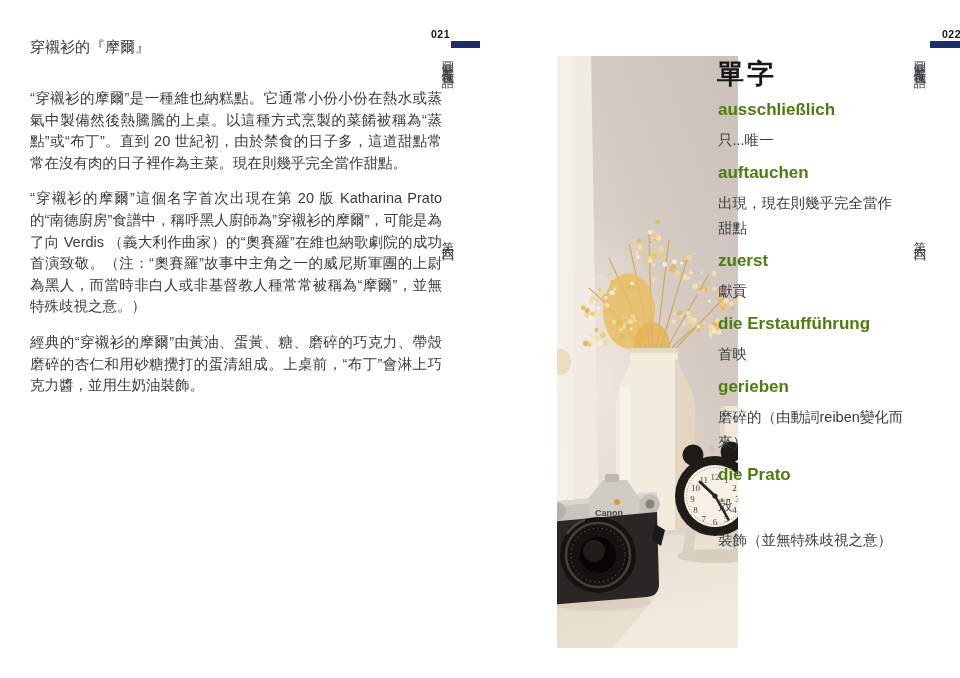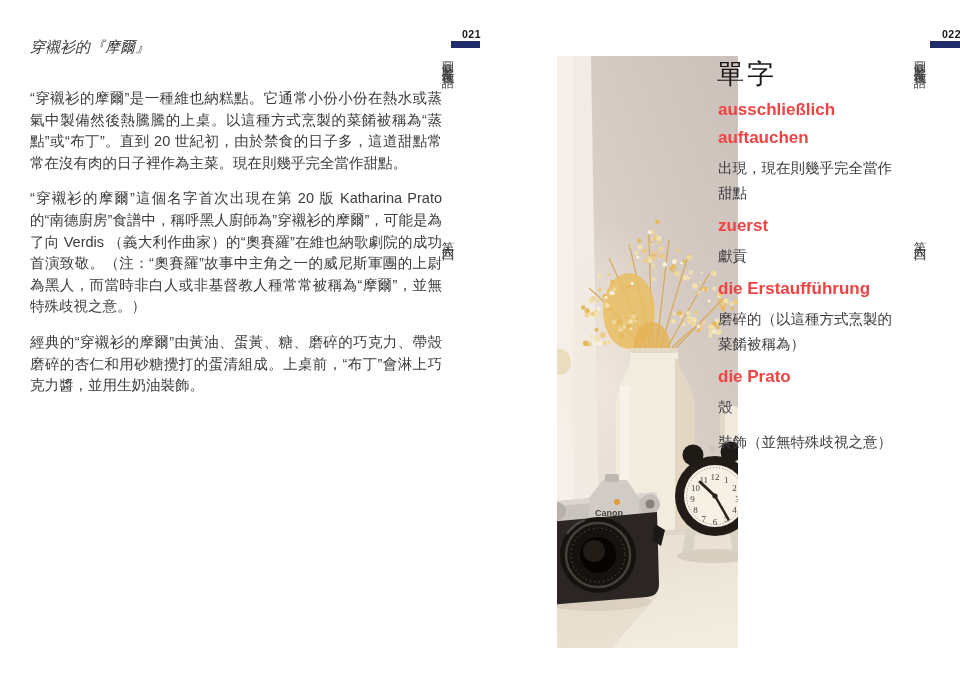--- a/index.html
+++ b/index.html
@@ -8,31 +8,31 @@
     background:#ffffff;
     font-family:"Liberation Sans",sans-serif;
     -webkit-font-smoothing:antialiased;
   }
   
   .left-text{
     position:absolute;left:30px;top:36px;width:412px;
     color:#3b3b3f;font-size:14.5px;line-height:21.6px;text-align:justify;
   }
   .left-text h2{
-    font-size:15px;font-weight:normal;margin:0 0 30px 0;line-height:22px;color:#3b3b3f;font-style:italic;
+    font-size:15px;font-weight:normal;margin:0 0 30px 0;line-height:22px;color:#3b3b3f;
   }
   .left-text p{margin:0 0 14px 0;}
   .left-text p:last-child{margin-bottom:0;}
 
   
   .pageno{
     position:absolute;top:28px;font-size:10.5px;font-weight:bold;color:#141414;
     letter-spacing:.5px;text-align:center;line-height:12px;
   }
-  #pageno-left{left:448px;width:33px;text-align:right;}
+  #pageno-left{left:424px;width:33px;}
   #pageno-right{left:931px;width:27px;margin-left:7px;}
   .pagebar{position:absolute;top:41px;height:7px;background:#1f2c6b;}
   #pagebar-left{left:451px;width:29px;}
   #pagebar-right{left:930px;width:30px;}
   .vert{
     position:absolute;writing-mode:vertical-rl;text-orientation:upright;
     font-size:12.5px;color:#3b3b3f;letter-spacing:3px;line-height:14px;
   }
   .vert.chapter{letter-spacing:4px;}
   #series-left{left:441px;top:51px;}
@@ -42,25 +42,25 @@
 
   
   .photo{
     position:absolute;left:517px;top:40px;width:181px;height:592px;overflow:hidden;
   }
   .photo svg{display:block;}
 
   
   .right-heading{
     position:absolute;left:717px;top:38px;
-    font-size:27px;font-weight:normal;letter-spacing:3px;color:#161616;
+    font-size:27px;font-weight:bold;letter-spacing:3px;color:#161616;
   }
   .vocab{position:absolute;left:718px;top:100px;width:188px;margin:0;}
   .vocab dt{
-    font-weight:bold;font-size:17px;line-height:20px;color:#ef4444;margin:0 0 8px 0;
+    font-weight:bold;font-size:17px;line-height:20px;color:#4d7c0f;margin:0 0 8px 0;
   }
   .vocab dd{
     font-size:14.5px;line-height:25px;color:#3b3b3f;margin:0 0 10px 0;
   }
 </style>
 </head>
 <body>
 
 <section>
   <div class="left-text">
@@ -368,26 +368,29 @@
       <line x1="158" y1="440" x2="171.5" y2="463.5" stroke="#2a2520" stroke-width="2.5" stroke-linecap="round"></line>
       <circle cx="158" cy="440" r="2.6" fill="#2a2520"></circle>
     </g>
   </svg>
 </figure>
 
 <section>
   <h1 class="right-heading">單字</h1>
   <dl class="vocab">
     <dt>ausschließlich</dt>
+    <dd>只...唯一</dd>
     <dt>auftauchen</dt>
     <dd>出現，現在則幾乎完全當作甜點</dd>
     <dt>zuerst</dt>
     <dd>獻貢</dd>
     <dt>die Erstaufführung</dt>
-    <dd>磨碎的（以這種方式烹製的菜餚被稱為）</dd>
+    <dd>首映</dd>
+    <dt>gerieben</dt>
+    <dd>磨碎的（由動詞reiben變化而來）</dd>
     <dt>die Prato</dt>
     <dd>殼</dd>
     <dd>裝飾（並無特殊歧視之意）</dd>
   </dl>
   <div class="pageno" id="pageno-right">022</div>
   <div class="pagebar" id="pagebar-right"></div>
   <div class="vert" id="series-right">圖解美食德語</div>
   <div class="vert chapter" id="chapter-right">第六回</div>
 </section>
 

